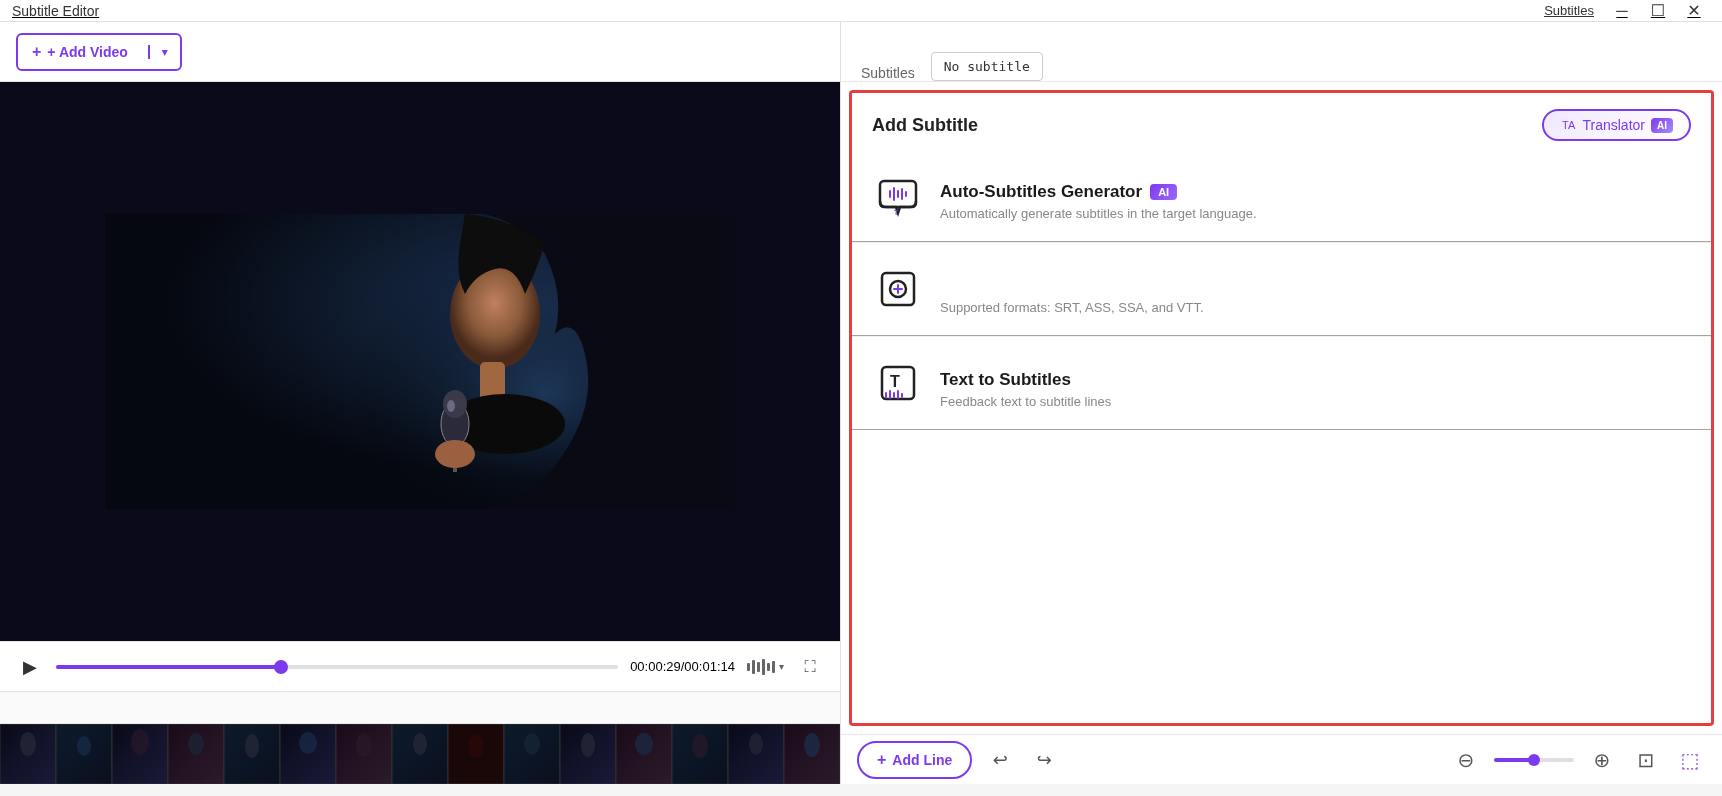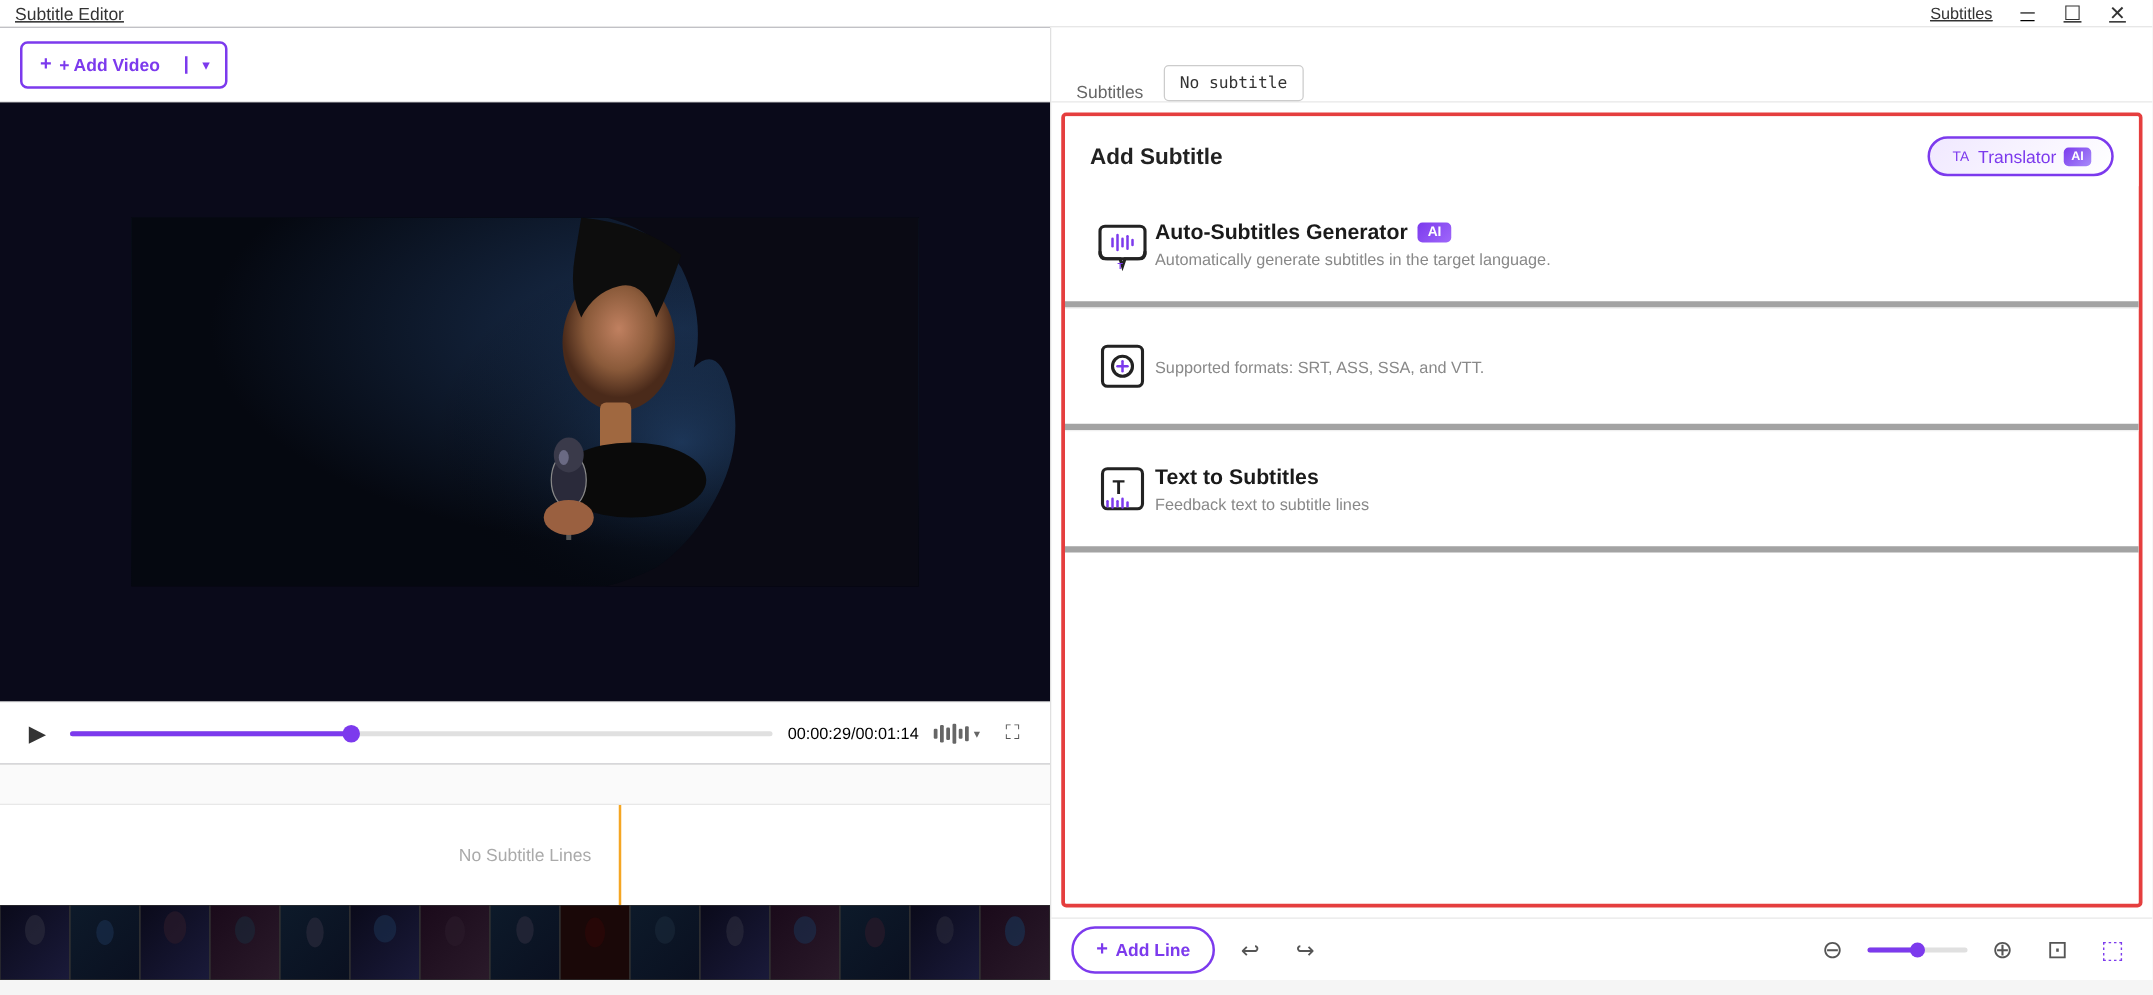--- a/index.html
+++ b/index.html
@@ -63,21 +63,21 @@
 
     
     .add-subtitles-panel { flex: 1; border: 3px solid #e53e3e; border-radius: 4px; margin: 8px; overflow: hidden; }
     .add-subtitles-header { display: flex; align-items: center; justify-content: space-between; padding: 16px 20px 8px; background: #fff; }
     .add-subtitles-title { font-size: 18px; font-weight: 600; color: #222; }
     .translator-btn { display: flex; align-items: center; gap: 6px; border: 2px solid #7c3aed; border-radius: 20px; padding: 6px 16px; cursor: pointer; background: linear-gradient(135deg, #f0e8ff, #fff); }
     .translator-btn-text { font-size: 14px; color: #7c3aed; font-weight: 500; }
     .ai-badge-sm { background: linear-gradient(135deg, #7c3aed, #a78bfa); color: #fff; font-size: 10px; font-weight: 700; padding: 2px 6px; border-radius: 4px; }
 
     
-    .subtitle-option { display: flex; align-items: center; padding: 20px 20px; border-bottom: 5px solid #a3a3a3; cursor: pointer; transition: background 0.1s; }
+    .subtitle-option { display: flex; align-items: flex-end; gap: 16px; padding: 20px 20px; border-bottom: 1px solid #a3a3a3; cursor: pointer; transition: background 0.1s; }
     .option-icon { width: 52px; height: 52px; display: flex; align-items: center; justify-content: center; flex-shrink: 0; }
     .option-icon svg { width: 44px; height: 44px; }
     .option-text { flex: 1; }
     .option-title { font-size: 17px; font-weight: 600; color: #1a1a1a; margin-bottom: 4px; display: flex; align-items: center; gap: 8px; }
     .option-desc { font-size: 13px; color: #888; }
     .ai-badge { background: linear-gradient(135deg, #7c3aed, #9f67fa); color: #fff; font-size: 11px; font-weight: 700; padding: 2px 8px; border-radius: 4px; }
 
     
     .right-bottom { height: 50px; display: flex; align-items: center; padding: 0 16px; gap: 12px; border-top: 1px solid #e8e8e8; background: #fff; }
     .add-line-btn { display: flex; align-items: center; gap: 6px; border: 2px solid #7c3aed; border-radius: 20px; padding: 8px 18px; cursor: pointer; background: transparent; color: #7c3aed; font-size: 14px; font-weight: 600; }
@@ -203,25 +203,20 @@
 
     <div class="timeline-container">
       <div class="timeline-ruler">
         <div class="ruler-area">
 
           <div style="position:absolute; top:0; bottom:0; left:495px; width:2px; background:#f5a623;">
             <div style="width:12px; height:12px; background:#f5a623; border-radius:50%; position:absolute; top:50%; left:50%; transform:translate(-50%,-50%);"></div>
           </div>
         </div>
       </div>
-      <div class="timeline-track">
-        <div class="no-subtitle-text">No Subtitle Lines</div>
-
-        <div class="playhead" style="left:495px;"></div>
-      </div>
     </div>
 
     <div class="filmstrip">
 
       <div class="film-cells-container">
 
         <svg width="840" height="60">
 
           <defs>
             <linearGradient id="cell1" x1="0%" y1="0%" x2="100%" y2="100%">

